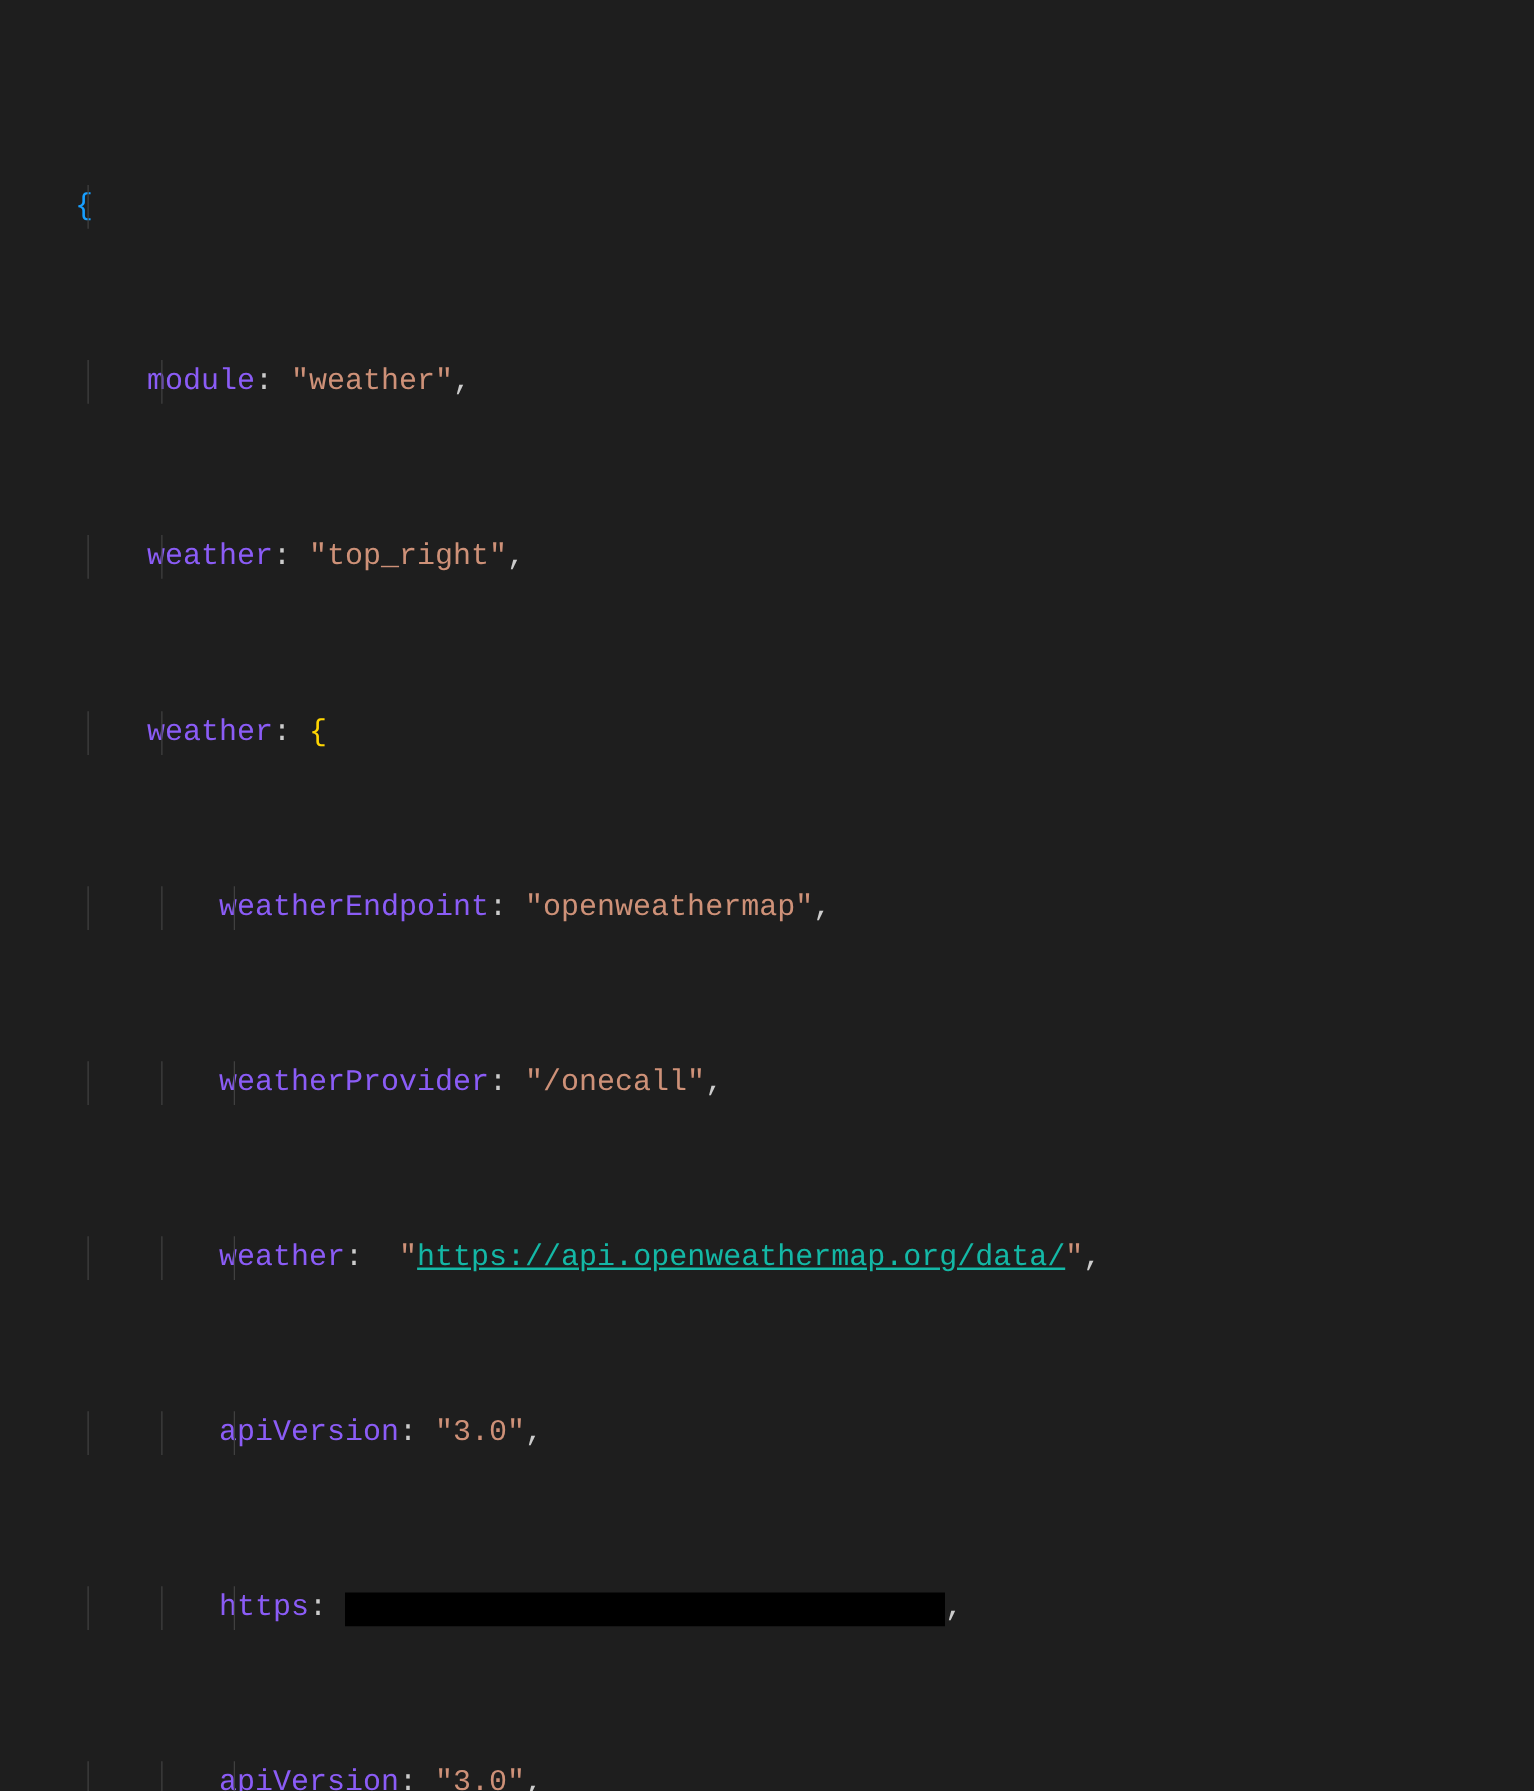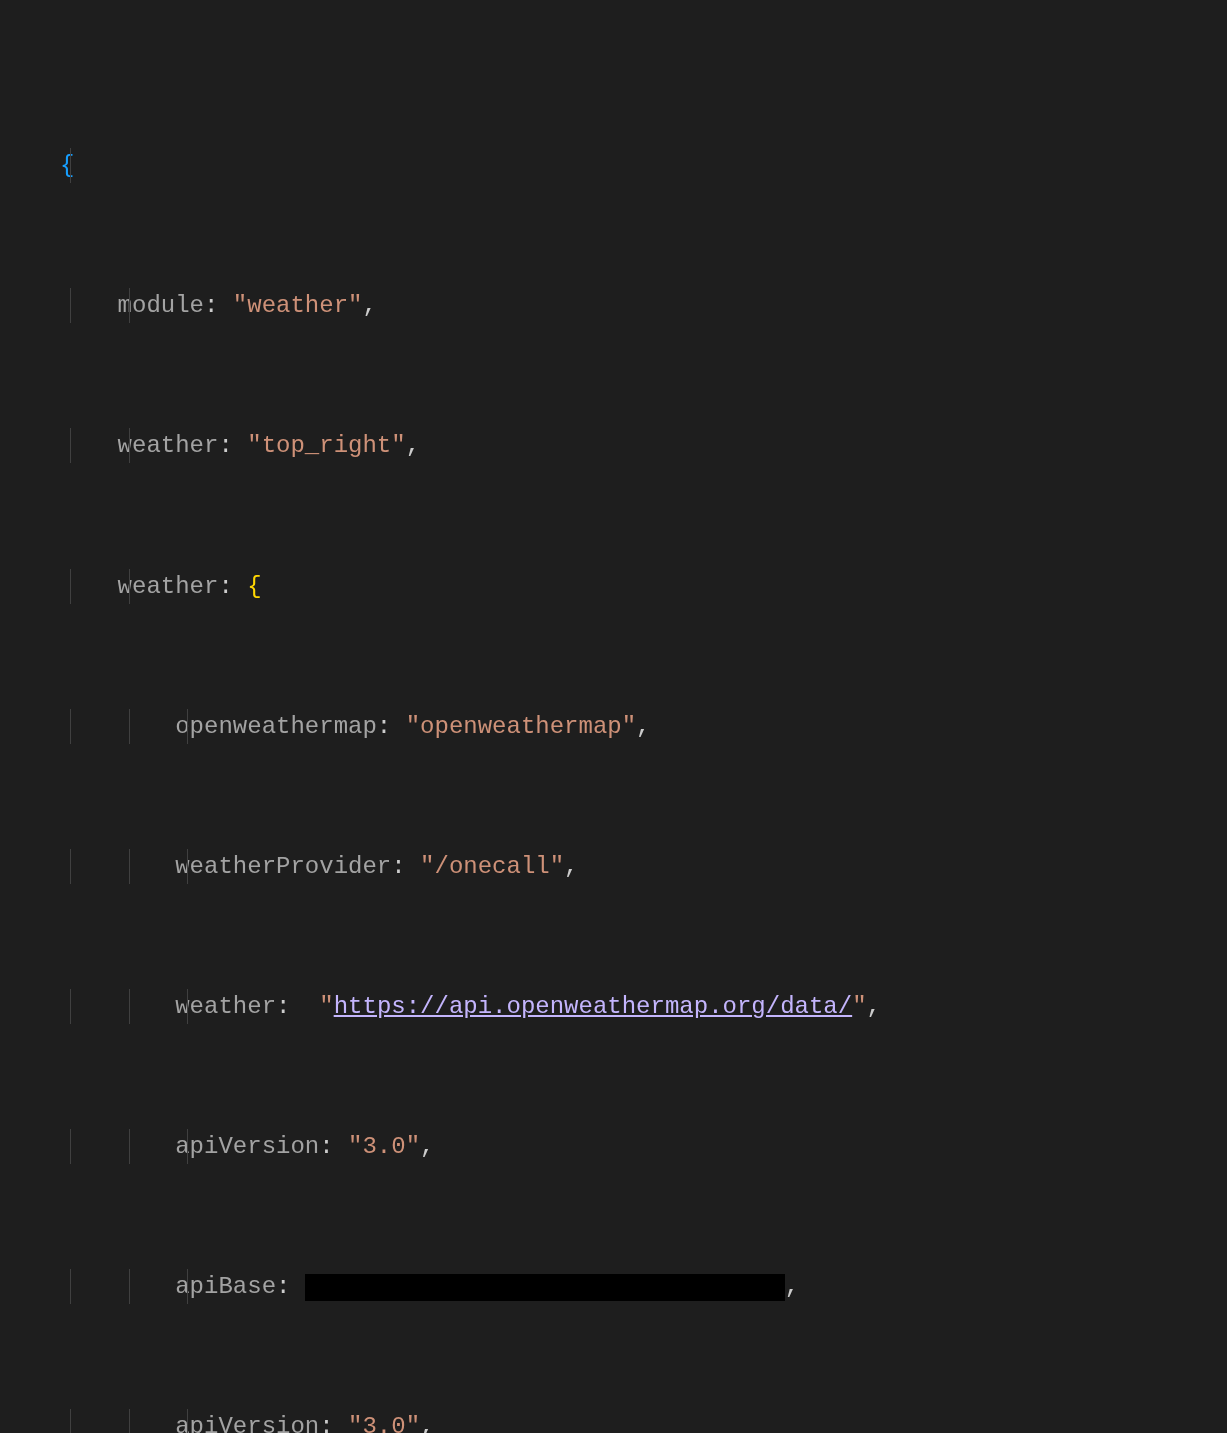--- a/index.html
+++ b/index.html
@@ -28,24 +28,24 @@
     padding-left: 54px;
     position: relative;
   }
   .line {
     position: relative;
     height: 1.46em;
   }
   
   .brace-blue { color: #179fff; }
   .brace-yellow { color: #ffd602; }
-  .key { color: #a3a3a3; }
+  .key { color: #8b5cf6; }
   .punct { color: #cccccc; }
   .string { color: #ce9178; }
-  .string-underline { color: #c4b5fd; text-decoration: underline; }
+  .string-underline { color: #14b8a6; text-decoration: underline; }
   .redacted {
     display: inline-block;
     background: #000000;
     vertical-align: text-bottom;
     height: 1.15em;
     position: relative;
     top: 0.05em;
   }
   
   .ig {
@@ -68,29 +68,29 @@
 
     
     <div class="line"><span class="ig ig1"></span><span class="brace-blue">{</span></div>
 
     <div class="line"><span class="ig ig1"></span><span class="ig ig2"></span>    <span class="key">module</span><span class="punct">:</span><span> </span><span class="string">"weather"</span><span class="punct">,</span></div>
 
     <div class="line"><span class="ig ig1"></span><span class="ig ig2"></span>    <span class="key">weather</span><span class="punct">:</span><span> </span><span class="string">"top_right"</span><span class="punct">,</span></div>
 
     <div class="line"><span class="ig ig1"></span><span class="ig ig2"></span>    <span class="key">weather</span><span class="punct">:</span><span> </span><span class="brace-yellow">{</span></div>
 
-    <div class="line"><span class="ig ig1"></span><span class="ig ig2"></span><span class="ig ig3"></span>        <span class="key">openweathermap</span><span class="punct">:</span><span> </span><span class="string">"openweathermap"</span><span class="punct">,</span></div>
+    <div class="line"><span class="ig ig1"></span><span class="ig ig2"></span><span class="ig ig3"></span>        <span class="key">weatherEndpoint</span><span class="punct">:</span><span> </span><span class="string">"openweathermap"</span><span class="punct">,</span></div>
 
     <div class="line"><span class="ig ig1"></span><span class="ig ig2"></span><span class="ig ig3"></span>        <span class="key">weatherProvider</span><span class="punct">:</span><span> </span><span class="string">"/onecall"</span><span class="punct">,</span></div>
 
     <div class="line"><span class="ig ig1"></span><span class="ig ig2"></span><span class="ig ig3"></span>        <span class="key">weather</span><span class="punct">:</span><span>  </span><span class="string">"</span><span class="string-underline">https://api.openweathermap.org/data/</span><span class="string">"</span><span class="punct">,</span></div>
 
     <div class="line"><span class="ig ig1"></span><span class="ig ig2"></span><span class="ig ig3"></span>        <span class="key">apiVersion</span><span class="punct">:</span><span> </span><span class="string">"3.0"</span><span class="punct">,</span></div>
 
-    <div class="line"><span class="ig ig1"></span><span class="ig ig2"></span><span class="ig ig3"></span>        <span class="key">apiBase</span><span class="punct">:</span><span> </span><span class="redacted" style="width:480px"></span><span class="punct">,</span></div>
+    <div class="line"><span class="ig ig1"></span><span class="ig ig2"></span><span class="ig ig3"></span>        <span class="key">https</span><span class="punct">:</span><span> </span><span class="redacted" style="width:480px"></span><span class="punct">,</span></div>
 
     <div class="line"><span class="ig ig1"></span><span class="ig ig2"></span><span class="ig ig3"></span>        <span class="key">apiVersion</span><span class="punct">:</span><span> </span><span class="string">"3.0"</span><span class="punct">,</span></div>
 
     
 
     
 
     
 
     

